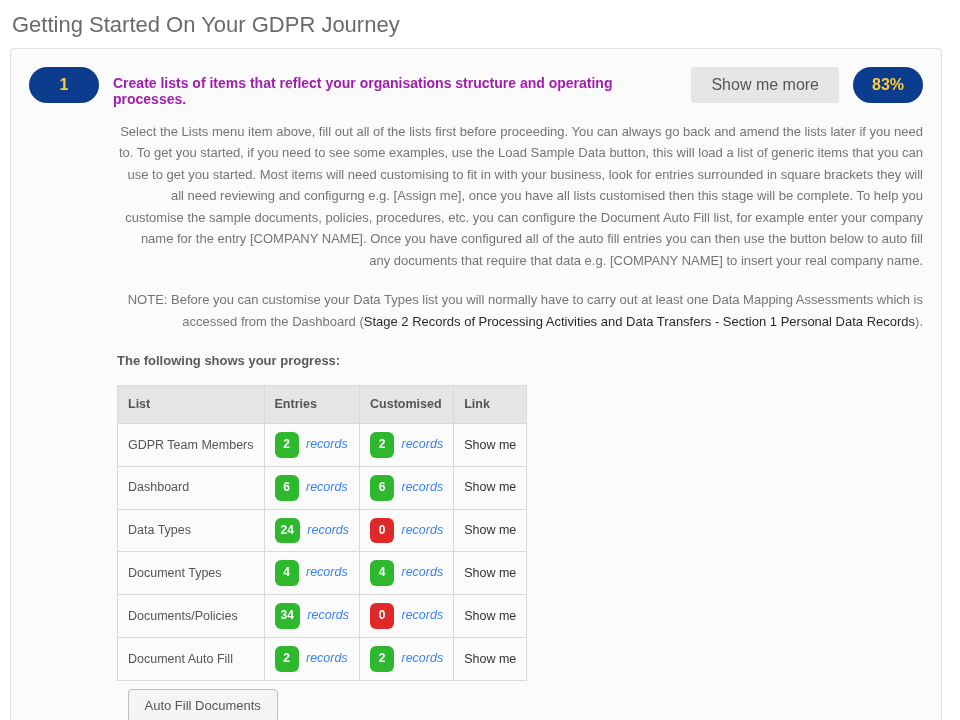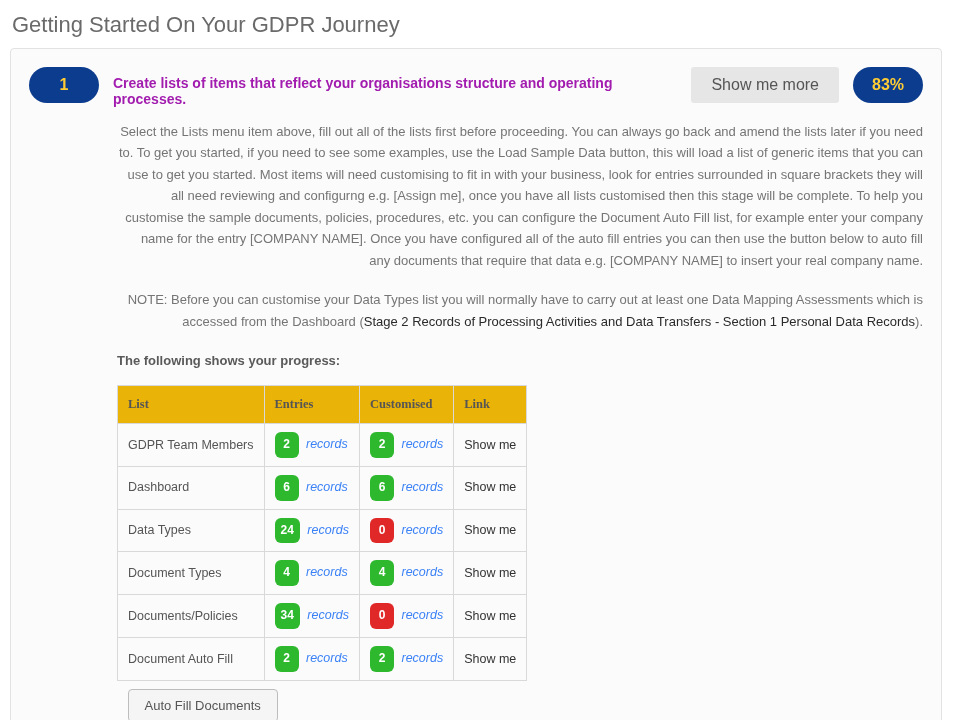--- a/index.html
+++ b/index.html
@@ -92,22 +92,21 @@
   }
   table.progress th, table.progress td {
     border: 1px solid #d9d9d9;
     padding: 8px 10px;
     text-align: left;
     vertical-align: middle;
   }
   table.progress th {
     font-weight: 700;
     color: #555;
-    background: #eab308;
-    font-family: Liberation Serif, serif;
+    background: #e5e5e5;
   }
   .badge {
     display: inline-block;
     min-width: 24px;
     text-align: center;
     color: #fff;
     font-weight: 700;
     border-radius: 6px;
     padding: 3px 6px;
     margin-right: 4px;

